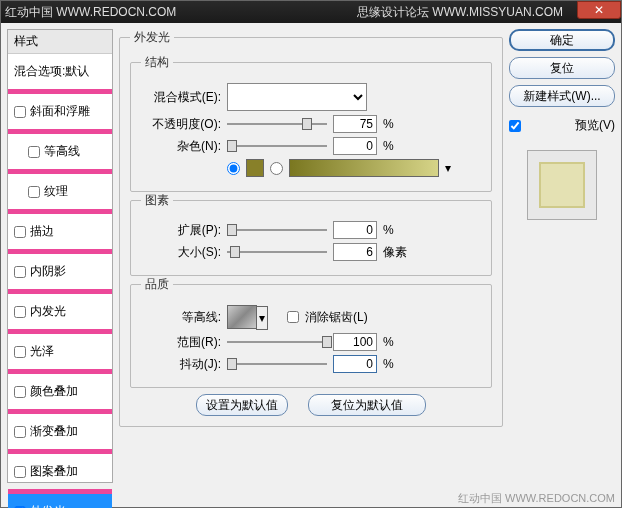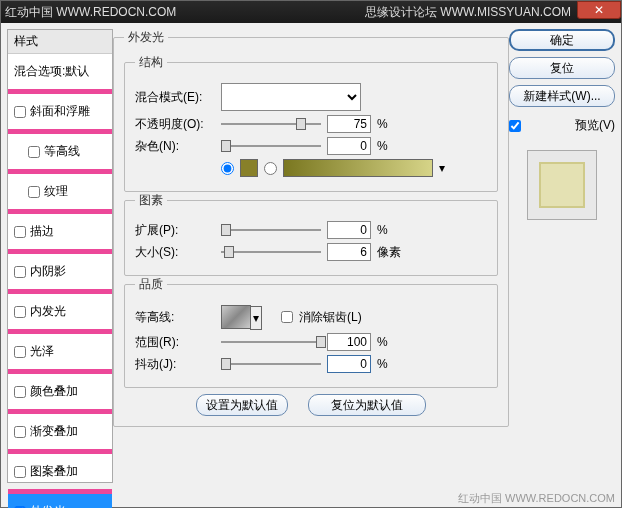--- a/index.html
+++ b/index.html
@@ -1,33 +1,33 @@
 <!DOCTYPE html>
 <html><head>
 <meta charset="utf-8">
 <style>
 *{box-sizing:border-box;margin:0;padding:0;font-family:"Microsoft YaHei",SimSun,sans-serif;font-size:12px}
 body{background:#2a2a2a;display:flex;align-items:flex-start;justify-content:center}
 .window{width:622px;height:508px;background:#f0f0f0;border:1px solid #666;position:relative}
 .titlebar{height:22px;background:linear-gradient(#2a2a2a,#1a1a1a);color:#ddd;display:flex;align-items:center;padding:0 4px;font-size:11px;position:relative}
 .titlebar .left{flex:0 0 auto}
-.titlebar .right{position:absolute;right:50px}
+.titlebar .right{position:absolute;right:58px}
 .closebtn{position:absolute;right:0;top:0;width:44px;height:18px;background:#c94a3b;color:#fff;display:flex;align-items:center;justify-content:center;border:1px solid #8a2a1b;border-radius:0 0 3px 3px;font-size:13px}
-.content{display:flex;height:calc(100% - 22px - 18px);padding:6px;gap:0}
+.content{display:flex;height:calc(100% - 22px - 18px);padding:6px;gap:6px}
 .sidebar{width:106px;border:1px solid #aaa;background:#fff}
 .sidebar .hdr{background:#e8e8e8;border-bottom:1px solid #ccc;padding:3px 6px}
 .sidebar .row{padding:9px 6px;display:flex;align-items:center;gap:4px;border-bottom:5px solid #ec4899}
 .sidebar .row.indent{padding-left:20px}
 .sidebar .row.sel{background:#1e90ff;color:#fff}
 input[type=checkbox]{width:12px;height:12px}
 .main{flex:1;display:flex;flex-direction:column;gap:6px}
 fieldset{border:1px solid #bbb;padding:8px 10px 10px;border-radius:2px}
 legend{padding:0 4px;color:#333}
 .formrow{display:flex;align-items:center;gap:6px;margin:4px 0}
-.formrow label{width:80px;}
+.formrow label{width:80px;text-align:right}
 select{border:1px solid #888;background:#fff;height:20px;padding:13px 4px}
 .slider{flex:0 0 100px;height:16px;position:relative}
 .slider:before{content:"";position:absolute;top:7px;left:0;right:0;height:2px;background:#999}
 .slider .thumb{position:absolute;top:2px;width:10px;height:12px;background:#ddd;border:1px solid #666}
 .numbox{width:44px;height:18px;border:1px solid #888;background:#fff;text-align:right;padding:0 3px}
 .unit{width:30px}
 .swatch{width:18px;height:18px;border:1px solid #666;background:#888029}
 .gradbar{width:150px;height:18px;border:1px solid #666;background:linear-gradient(90deg,#7a7720,#d6d488)}
 .contour{width:30px;height:24px;border:1px solid #666;background:linear-gradient(135deg,#ccc 0%,#888 50%,#ccc 100%);display:inline-block;position:relative}
 .contour .dd{position:absolute;right:-12px;top:0;width:12px;height:24px;border:1px solid #666;background:#eee;display:flex;align-items:center;justify-content:center}

